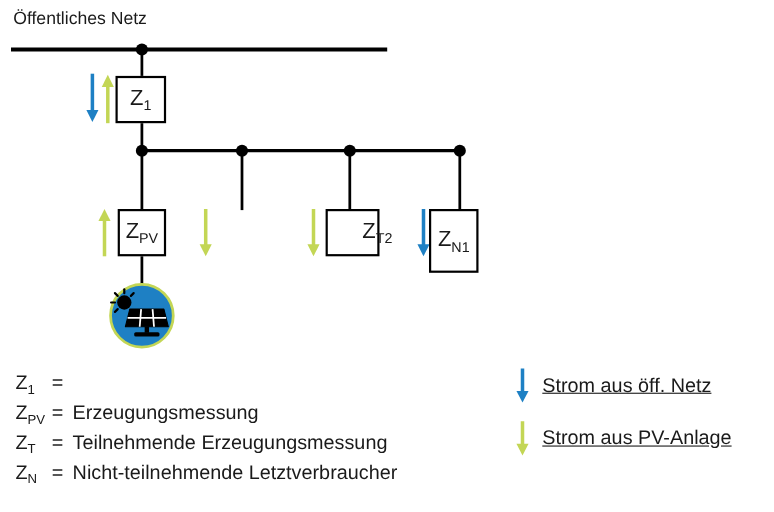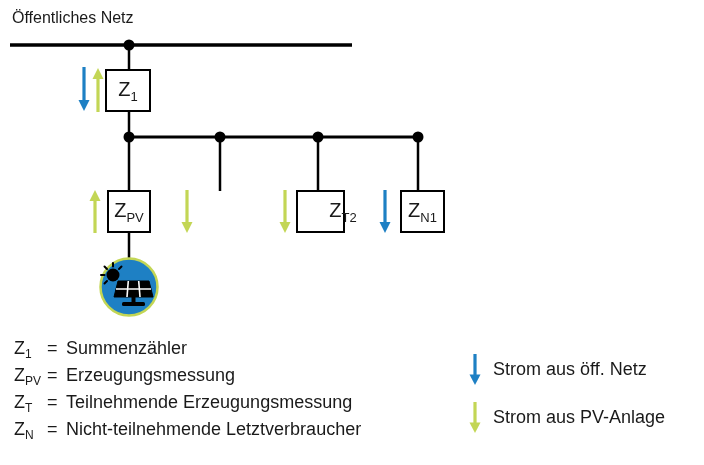--- a/index.html
+++ b/index.html
@@ -27,21 +27,21 @@
   }
   .mlabel { font-size:20px; line-height:1; color:var(--text,#1a1a1a); }
   .msub   { font-size:13px; vertical-align:-5px; }
 
   .legend-defs { position:absolute; left:14px; top:338px; font-size:18px; }
   .def-row  { display:flex; align-items:baseline; height:27px; }
   .def-sym  { width:33px; }
   .dsub     { font-size:12px; vertical-align:-4px; }
   .def-eq   { width:19px; }
 
-  .legend-flows { position:absolute; left:467px; top:352px; }
+  .legend-flows { position:absolute; left:467px; top:333px;text-decoration:underline; }
   .flow-row { display:flex; align-items:center; height:34px; margin-bottom:14px; }
   .flow-arrow { flex:0 0 auto; }
   .flow-label { margin-left:10px; font-size:18px; white-space:nowrap; }
 </style>
 </head>
 <body>
 
 <div class="stage">
 
   <div class="grid-label">Öffentliches Netz</div>
@@ -111,29 +111,28 @@
 
   <div class="meter-box" style="left:105px;top:69px;width:46px;height:43px;">
     <span class="mlabel"><span>Z</span><span class="msub">1</span></span>
   </div>
   <div class="meter-box" style="left:107px;top:190px;width:44px;height:43px;">
     <span class="mlabel"><span>Z</span><span class="msub">PV</span></span>
   </div>
   <div class="meter-box" style="left:296px;top:190px;width:49px;height:43px;padding-left:45px;">
     <span class="mlabel"><span>Z</span><span class="msub">T2</span></span>
   </div>
-  <div class="meter-box" style="left:400px;top:190px;width:45px;height:43px;text-align:center;">
+  <div class="meter-box" style="left:390px;top:190px;width:45px;height:58px;text-align:center;">
     <span class="mlabel"><span>Z</span><span class="msub">N1</span></span>
   </div>
 
   <div class="legend-defs">
     <div class="def-row">
       <span class="def-sym"><span>Z</span><span class="dsub">1</span></span>
       <span class="def-eq">=</span>
-      <span class="def-desc">Summenzähler</span>
     </div>
     <div class="def-row">
       <span class="def-sym"><span>Z</span><span class="dsub">PV</span></span>
       <span class="def-eq">=</span>
       <span class="def-desc">Erzeugungsmessung</span>
     </div>
     <div class="def-row">
       <span class="def-sym"><span>Z</span><span class="dsub">T</span></span>
       <span class="def-eq">=</span>
       <span class="def-desc">Teilnehmende Erzeugungsmessung</span>

